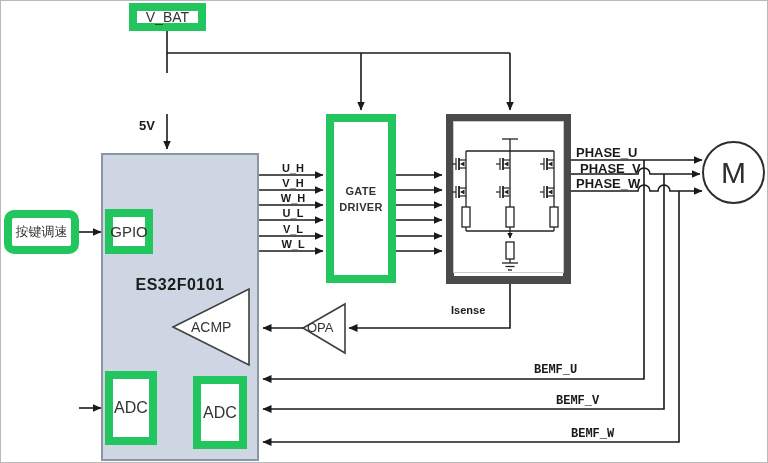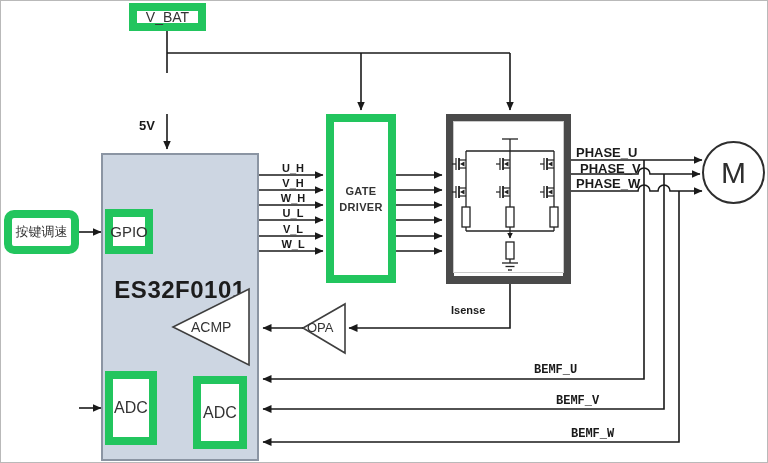--- a/index.html
+++ b/index.html
@@ -15,21 +15,21 @@
   }
   .mcu{
     position:absolute;left:100px;top:152px;width:158px;height:308px;
     background:#cdd6e2;border:2px solid #8b95a3;box-sizing:border-box;
   }
   .lbl{position:absolute;font-weight:bold;color:#1a1a1a;white-space:nowrap;}
   .sig{font-size:11px;text-align:center;}
   .phase{font-size:13px;}
   .bemf{font-size:12px;font-family:Liberation Mono, monospace;}
   .mcu-title{position:absolute;left:100px;top:275px;width:158px;text-align:center;
-    font-size:24px;font-weight:bold;color:#1c1c1c;letter-spacing:0.5px;}
+    font-size:16px;font-weight:bold;color:#1c1c1c;letter-spacing:0.5px;}
   .tri-label{position:absolute;font-size:14px;color:#333;white-space:nowrap;}
   svg#wires{position:absolute;left:0;top:0;width:766px;height:461px;}
   .motor{
     position:absolute;left:701px;top:140px;width:63px;height:63px;border-radius:50%;
     border:2px solid #2e2e2e;background:#fff;display:flex;align-items:center;justify-content:center;
     font-size:30px;color:#2e2e2e;box-sizing:border-box;
   }
   .gd{flex-direction:column;gap:4px;font-size:11px;font-weight:bold;letter-spacing:0.3px;}
   .inner-frame{position:absolute;left:452px;top:120px;width:111px;height:152px;
     border:1px solid #c9c9c9;box-sizing:border-box;}

